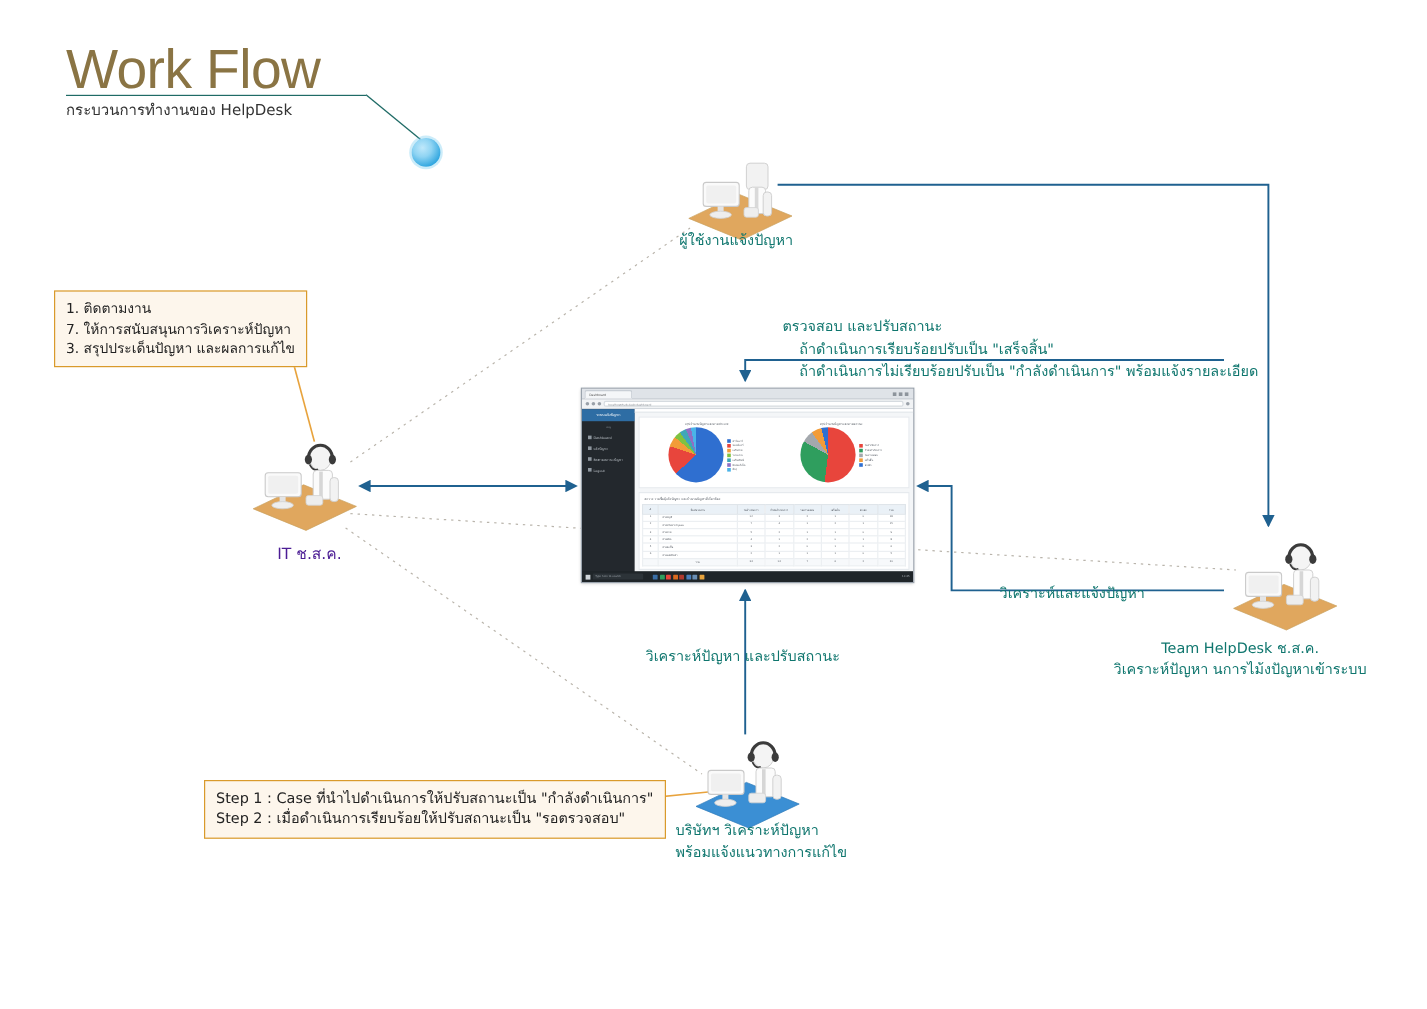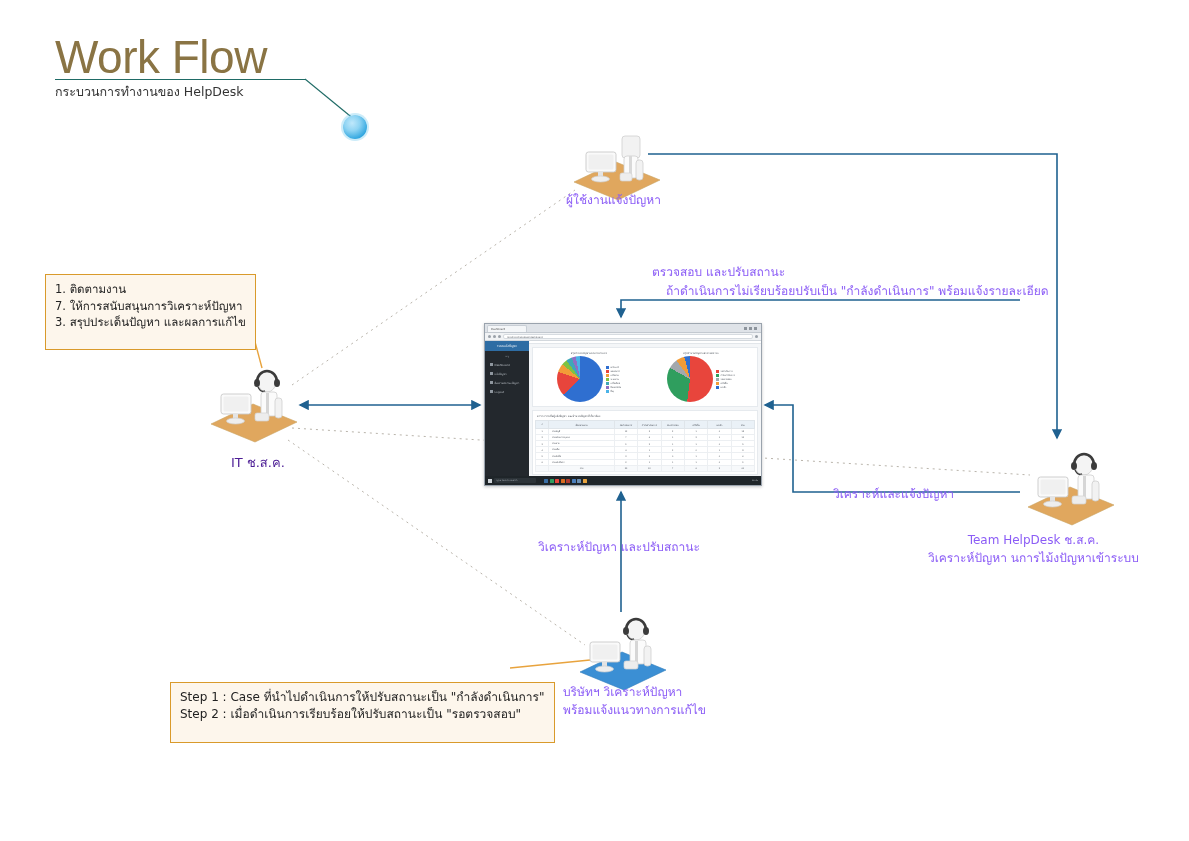--- a/index.html
+++ b/index.html
@@ -45,37 +45,36 @@
   svg.layer { position: absolute; left: 0; top: 0; width: 1189px; height: 841px; overflow: visible; }
   svg.layer .flow { stroke: #1f6190; stroke-width: 1.6px; fill: none; }
   svg.layer .dotted { stroke: #b9b4ab; stroke-width: 1px; fill: none; stroke-dasharray: 2 4; }
   svg.layer .leader { stroke: #e8a33d; stroke-width: 1.4px; fill: none; }
 
   
   .callout {
     position: absolute;
     background: #fdf6ec;
     border: 1.2px solid #d99a2b;
-    padding: 6px 9px 18px 9px;
+    padding: 6px 9px 6px 9px;
     font-size: 11.5px;
     color: #222;
     line-height: 1.45;
     white-space: nowrap;
     font-family: "DejaVu Sans", sans-serif;
-    margin-top: 32px;
   }
   #callout-it  { left: 45px;  top: 242px; }
   #callout-steps { left: 170px; top: 650px; font-size: 12px; }
   .callout div { white-space: nowrap; }
 
   
   .lbl {
     position: absolute;
     font-size: 12px;
-    color: #8b5cf6;
+    color: #0f766e;
     line-height: 1.5;
     white-space: nowrap;
     font-family: "DejaVu Sans", sans-serif;
   }
   .lbl.dark { color: #4c1d95; }
   #lbl-user        { left: 566px; top: 191px; }
   #lbl-it          { left: 231px; top: 453px; font-size: 13px; }
   #lbl-team        { left: 928px; top: 531px; text-align: center; }
   #lbl-company     { left: 563px; top: 683px; text-align: left; }
   #lbl-status-note { left: 652px; top: 263px; line-height: 1.55; }
@@ -343,20 +342,21 @@
       </g>
     </svg>
   </div>
   <div class="lbl" id="lbl-company">
     <div>บริษัทฯ วิเคราะห์ปัญหา</div>
     <div>พร้อมแจ้งแนวทางการแก้ไข</div>
   </div>
 
   <div class="lbl" id="lbl-status-note">
     <div>ตรวจสอบ และปรับสถานะ</div>
+    <div class="ind">ถ้าดำเนินการเรียบร้อยปรับเป็น "เสร็จสิ้น"</div>
     <div class="ind">ถ้าดำเนินการไม่เรียบร้อยปรับเป็น "กำลังดำเนินการ"  พร้อมแจ้งรายละเอียด</div>
   </div>
   <div class="lbl" id="lbl-analyze-status">วิเคราะห์ปัญหา และปรับสถานะ</div>
   <div class="lbl" id="lbl-analyze-report">วิเคราะห์และแจ้งปัญหา</div>
 
   <div id="dashboard">
 
     <div id="db-titlebar">
       <div class="db-tab">Dashboard</div>
       <div class="db-win-btns">

